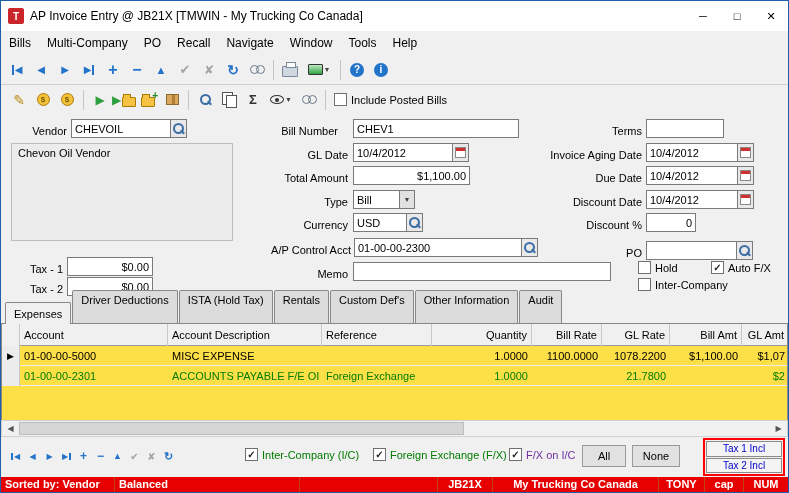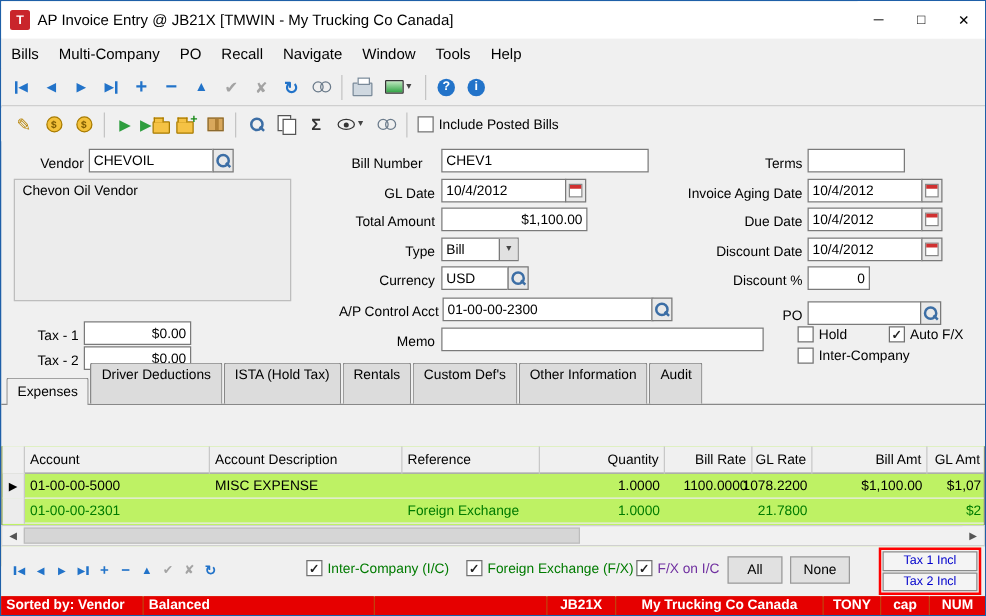--- a/index.html
+++ b/index.html
@@ -101,35 +101,35 @@
   .fcb { position:absolute; display:flex; align-items:center; }
 
   
   .tabstrip { position:absolute; left:0; top:300px; width:787px; height:23px; display:flex;
     align-items:flex-end; padding-left:4px; border-bottom:1px solid #888; }
   .tab { height:33px; line-height:19px; padding:0 8px; border:1px solid #888; border-bottom:none;
     background:#dcdcdc; border-radius:2px 2px 0 0; margin-right:1px; }
   .tab.active { height:22px; line-height:22px; background:#f0f0f0; position:relative; z-index:2; margin-bottom:-1px; }
 
   
-  .grid { position:absolute; left:0; top:323px; width:787px; height:96px; background:#bef264;
-    border-left:1px solid #888; border-right:1px solid #888; overflow:hidden;margin-top:33px; }
+  .grid { position:absolute; left:0; top:323px; width:787px; height:96px; background:#fde047;
+    border-left:1px solid #888; border-right:1px solid #888; overflow:hidden; }
   .ghead { position:absolute; left:0; top:0; width:787px; height:22px; background:#f0f0f0;
     border-bottom:1px solid #9a9a9a; }
   .gh, .gc { position:absolute; height:22px; line-height:22px; padding:0 4px; overflow:hidden; white-space:nowrap; }
   .gh { border-right:1px solid #c8c8c8; font-size:11px; }
   .grow { position:absolute; left:0; width:787px; height:20px; border-bottom:1px solid #ececec; }
   .gc { height:20px; line-height:20px; }
   .gsel { position:absolute; left:0; top:0; width:18px; height:20px; background:#ececec;
     border-right:1px solid #c8c8c8; text-align:center; font-size:9px; line-height:20px; }
   .gselh { width:18px; height:22px; background:#f0f0f0; border-right:1px solid #c8c8c8; }
   .num { text-align:right; }
   .green { color:#007b00; }
   .c1{left:18px;width:148px}.c2{left:166px;width:154px}.c3{left:320px;width:110px}
-  .c4{left:430px;width:100px}.c5{left:530px;width:70px}.c6{left:580px;width:68px}
+  .c4{left:430px;width:100px}.c5{left:530px;width:70px}.c6{left:600px;width:68px}
   .c7{left:668px;width:72px}.c8{left:740px;width:47px}
 
   
   .hscroll { position:absolute; left:0; top:419px; width:787px; height:17px; background:#f1f1f1;
     border:1px solid #d0d0d0; }
   .sbtn { position:absolute; top:0; width:17px; height:15px; background:#f1f1f1; border:none;
     color:#555; font-size:8px; display:flex; align-items:center; justify-content:center; }
   .sthumb { position:absolute; left:17px; top:1px; width:445px; height:13px; background:#d6d6d6; border:1px solid #bdbdbd; }
 
   
@@ -405,20 +405,21 @@
       <span class="gc c3"></span>
       <span class="gc c4 num">1.0000</span>
       <span class="gc c5 num">1100.0000</span>
       <span class="gc c6 num">1078.2200</span>
       <span class="gc c7 num">$1,100.00</span>
       <span class="gc c8 num">$1,07</span>
     </div>
     <div class="grow green" style="top:42px">
       <span class="gsel"></span>
       <span class="gc c1">01-00-00-2301</span>
+      <span class="gc c2">ACCOUNTS PAYABLE F/E OI</span>
       <span class="gc c3">Foreign Exchange</span>
       <span class="gc c4 num">1.0000</span>
       <span class="gc c5 num"></span>
       <span class="gc c6 num">21.7800</span>
       <span class="gc c7 num"></span>
       <span class="gc c8 num">$2</span>
     </div>
   </div>
 
   <div class="hscroll">

